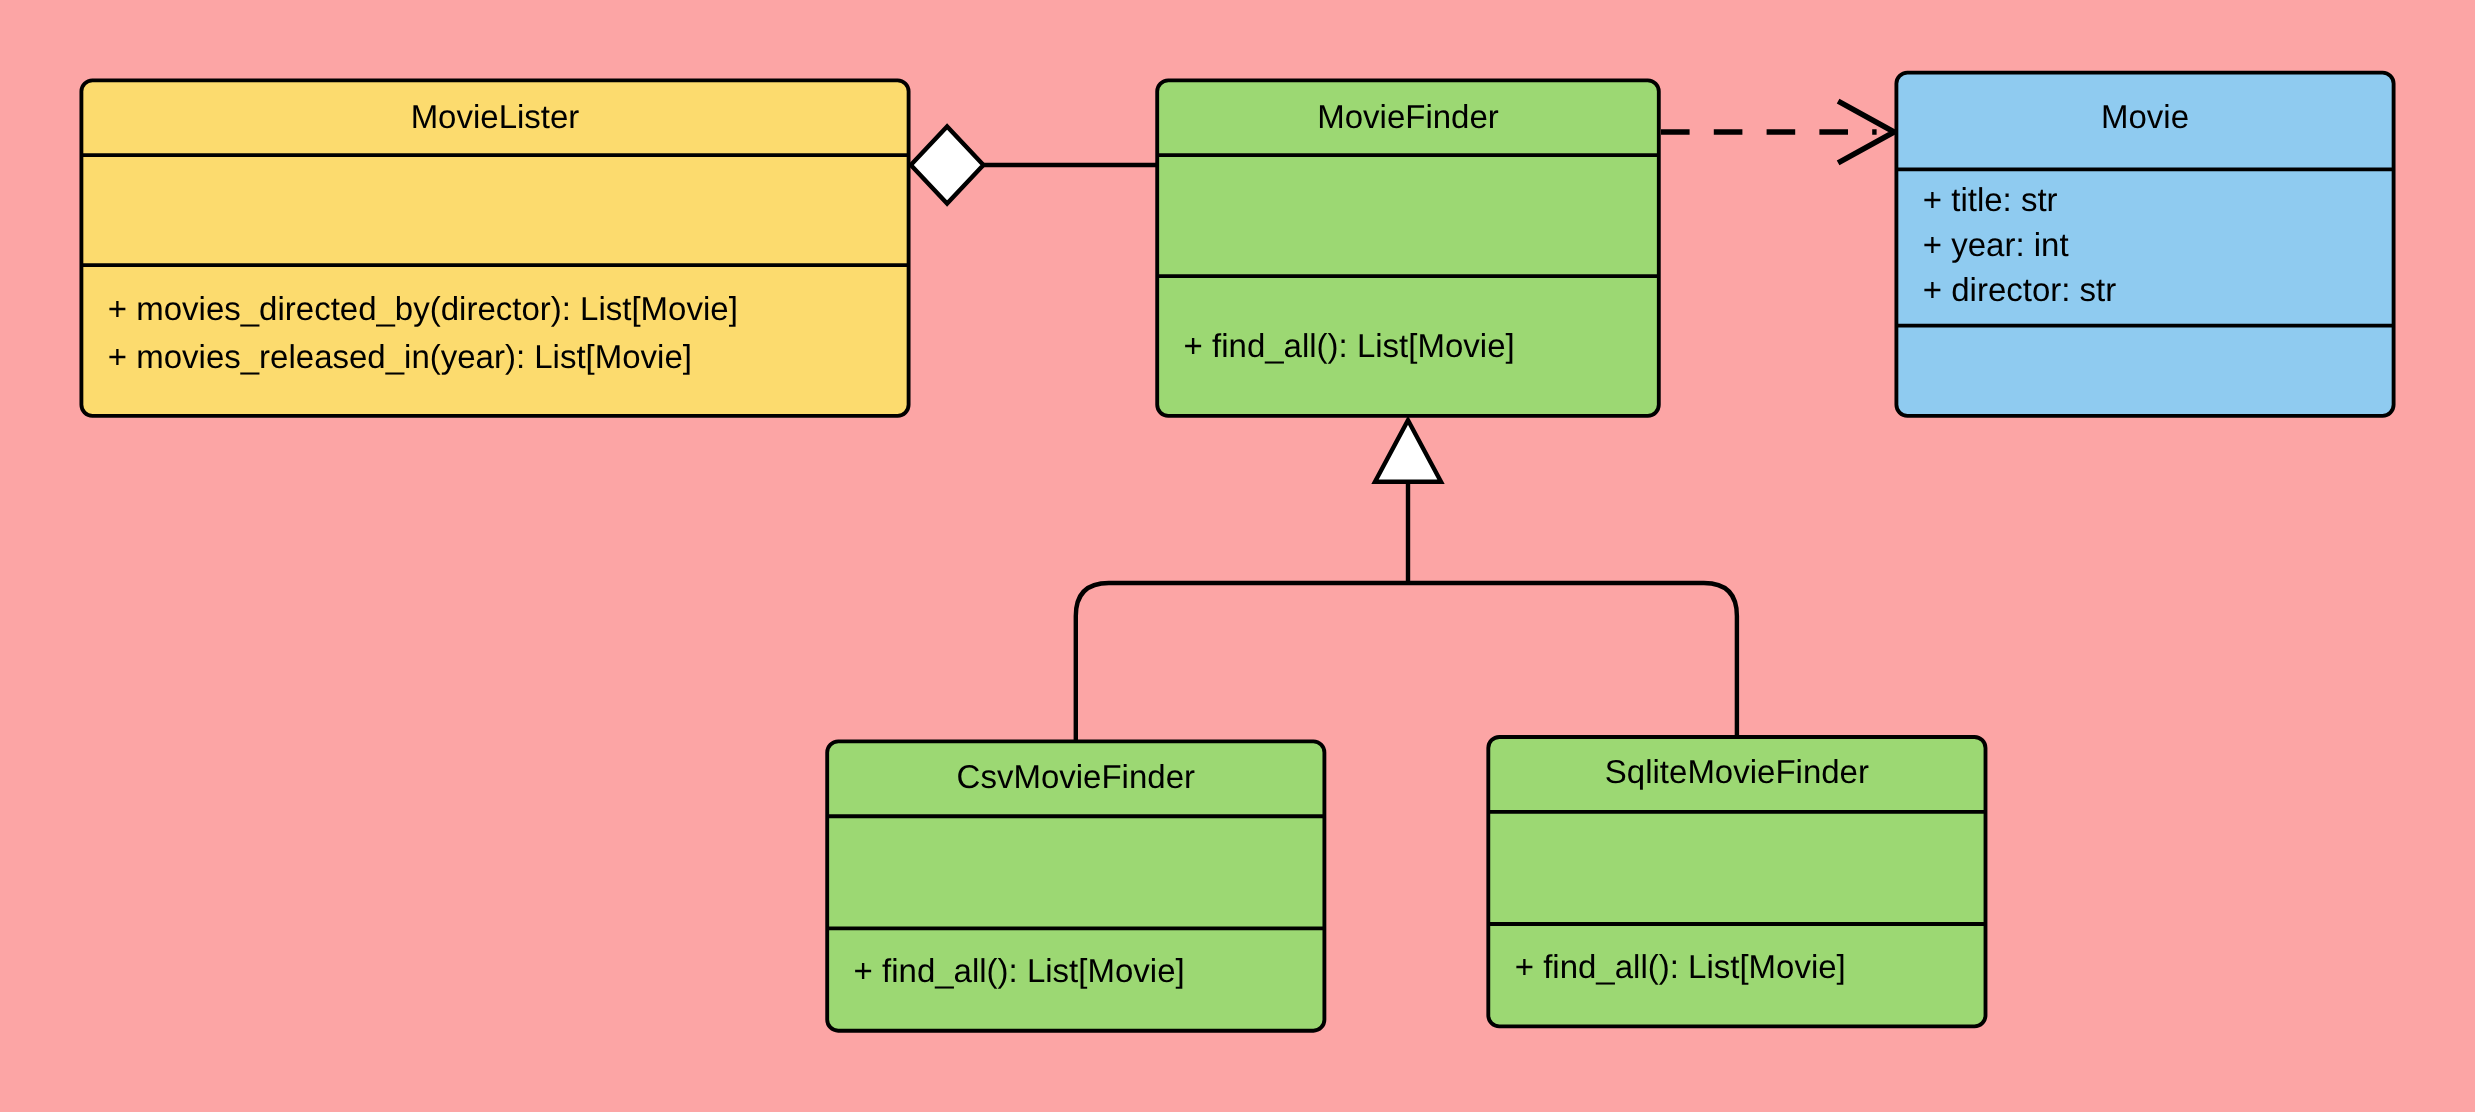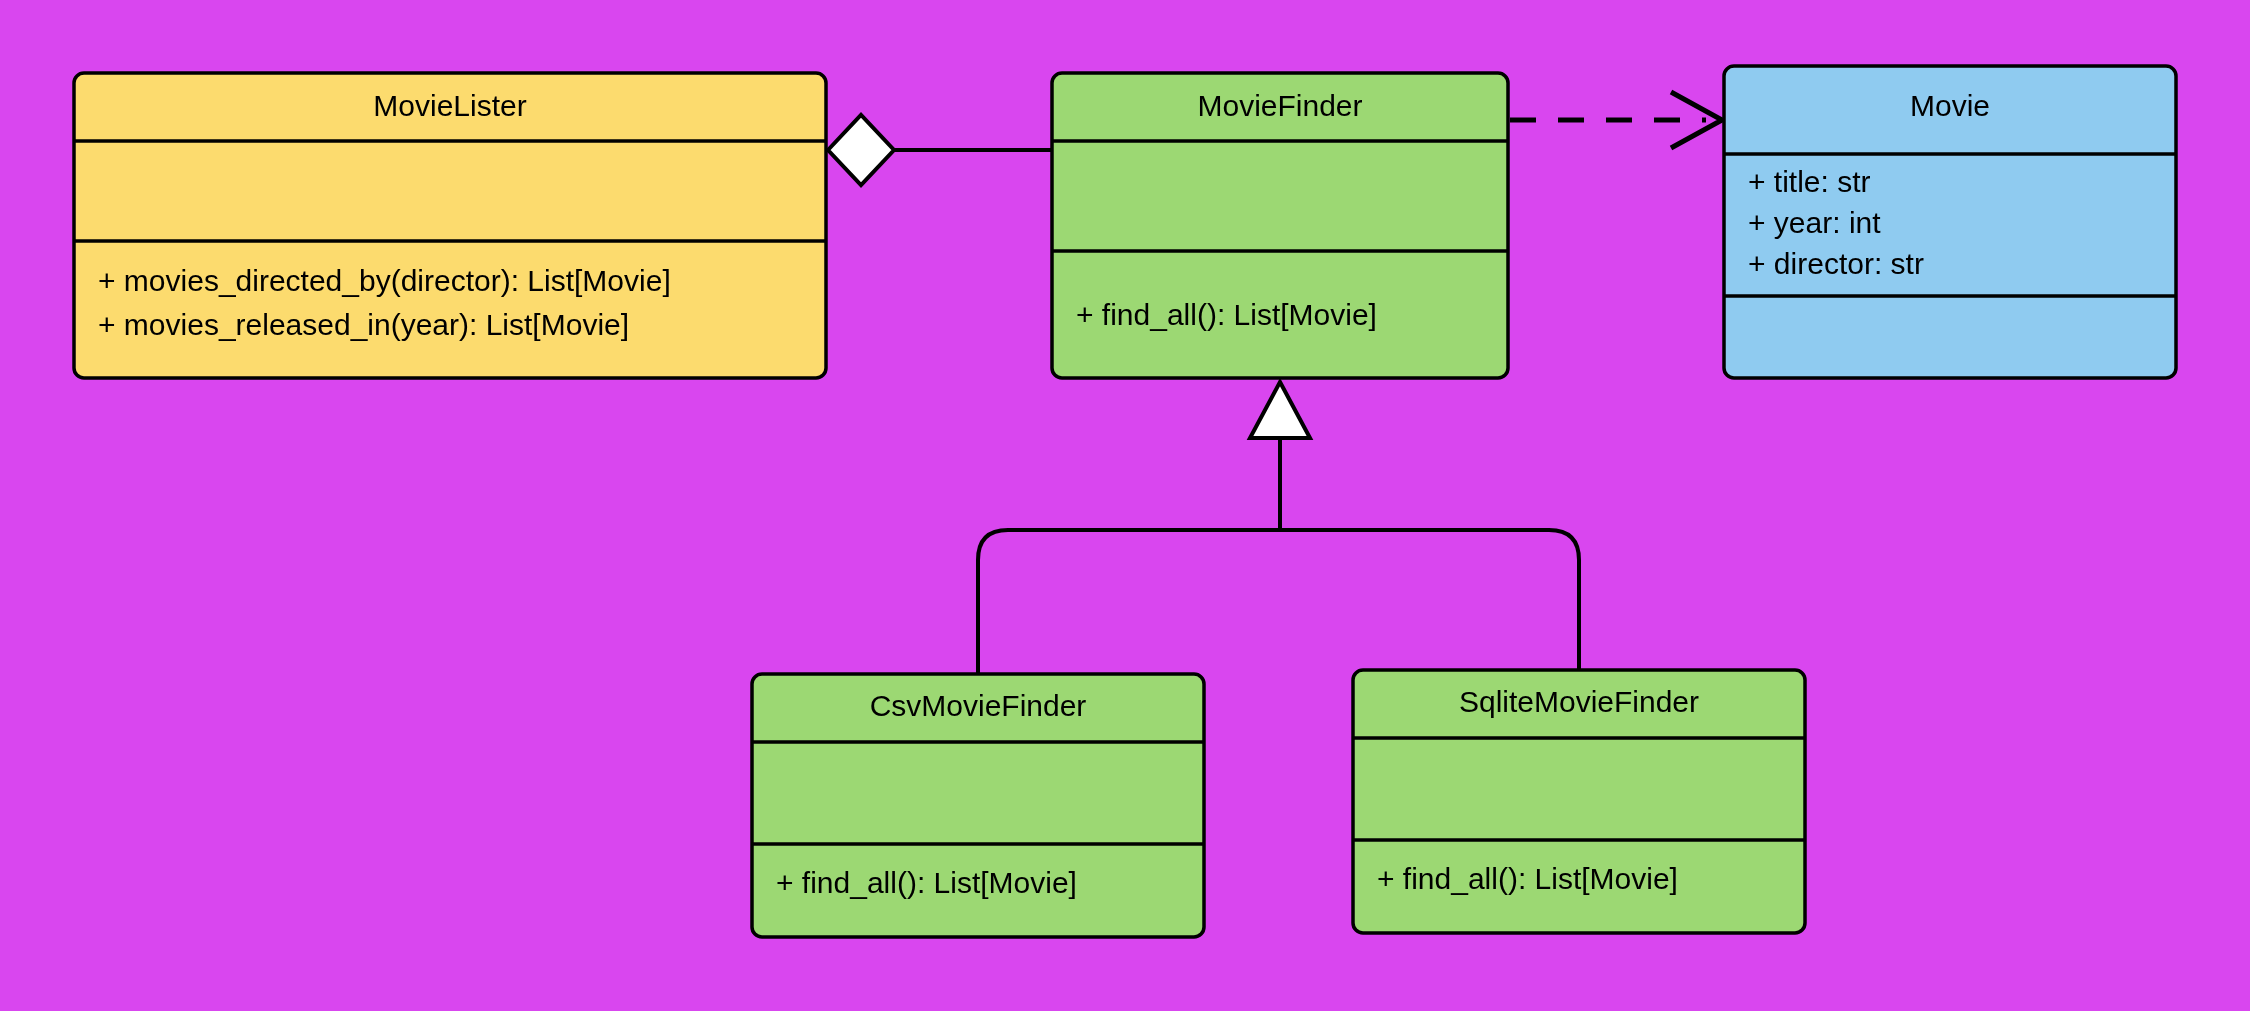--- a/index.html
+++ b/index.html
@@ -10,21 +10,21 @@
   body {
     width: 2250px;
     height: 1011px;
     font-family: "Liberation Sans", sans-serif;
     overflow: hidden;
   }
   #diagram-root {
     position: relative;
     width: 2250px;
     height: 1011px;
-    background: #d946ef;
+    background: #fca5a5;
   }
   svg.uml-canvas {
     display: block;
     width: 2250px;
     height: 1011px;
   }
   .cls-box {
     stroke: #000000;
     stroke-width: 3.5;
   }

